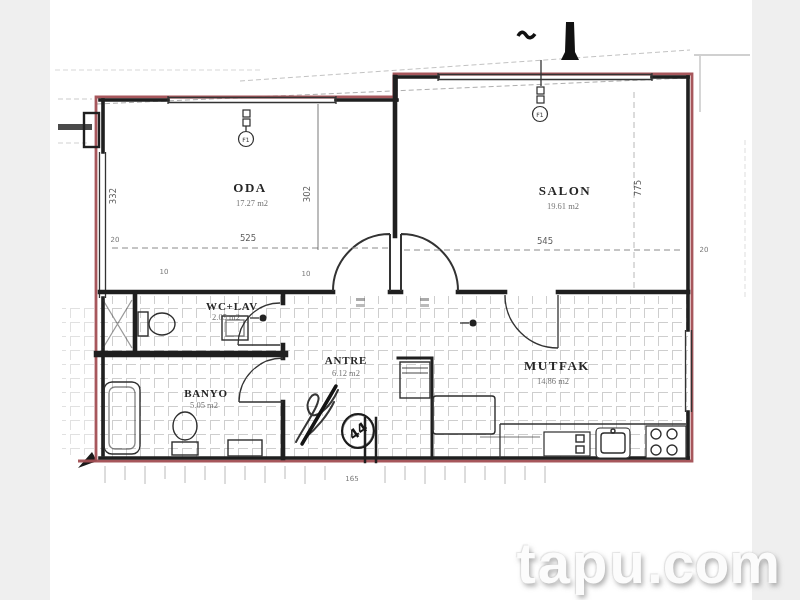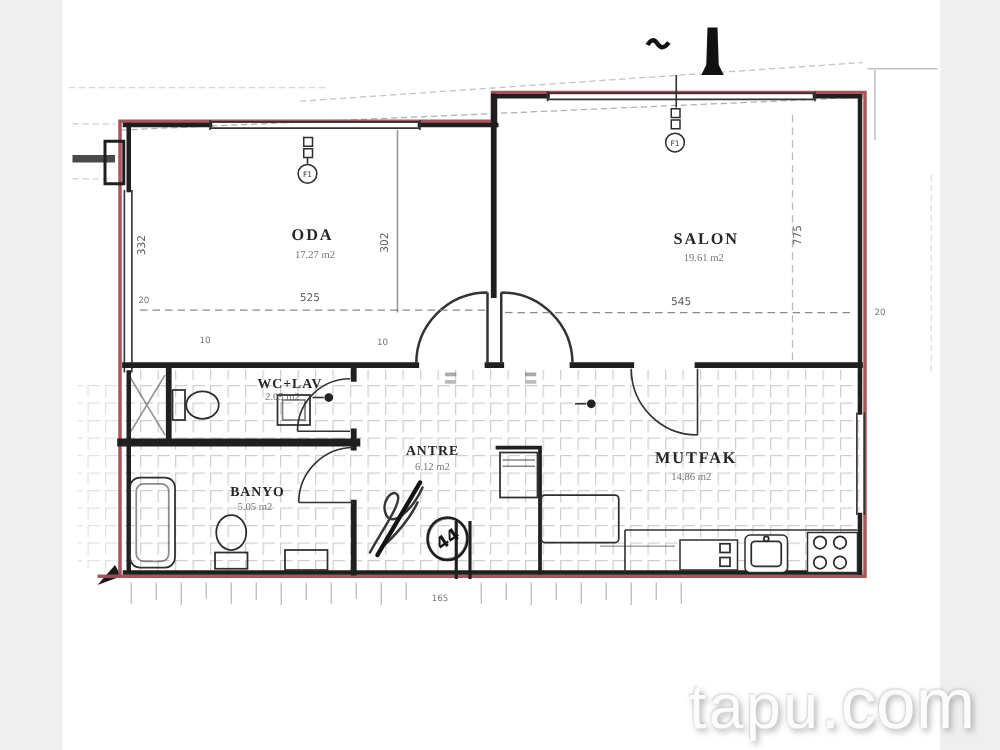--- a/index.html
+++ b/index.html
@@ -38,22 +38,22 @@
   .room-label.sm{font-size:11px;letter-spacing:.8px;}
   .room-area{font:8.5px "Liberation Serif",serif;fill:#474747;opacity:.75;text-anchor:middle;}
   .dim{font:8.5px "DejaVu Sans",sans-serif;fill:#3d3d3d;opacity:.85;text-anchor:middle;}
   .dim-sm{font:7px "DejaVu Sans",sans-serif;fill:#4a4a4a;opacity:.75;text-anchor:middle;}
   .tag{font:6px "DejaVu Sans",sans-serif;fill:#333;text-anchor:middle;}
   .unit-num{font:bold 14px "DejaVu Sans",sans-serif;fill:#161616;text-anchor:middle;}
 
   .watermark{position:absolute;right:20px;bottom:4px;z-index:2;white-space:nowrap;
     color:#fcfcfc;
     text-shadow:2px 3px 5px rgba(110,110,110,.55), -1px -1px 1px rgba(175,175,175,.3);}
-  .watermark .brand{font-size:50px;font-weight:normal;letter-spacing:2px;}
-  .watermark .suffix{font-size:57px;font-weight:400;color:#fbfbfb;}
+  .watermark .brand{font-size:58px;font-weight:bold;letter-spacing:2px;}
+  .watermark .suffix{font-size:57px;font-weight:700;color:#fbfbfb;}
 </style>
 </head>
 <body>
 
 <div class="stage">
 
   <div class="gray-panel left"></div>
   <div class="gray-panel right"></div>
 
   <svg width="800" height="600" viewBox="0 0 800 600">

